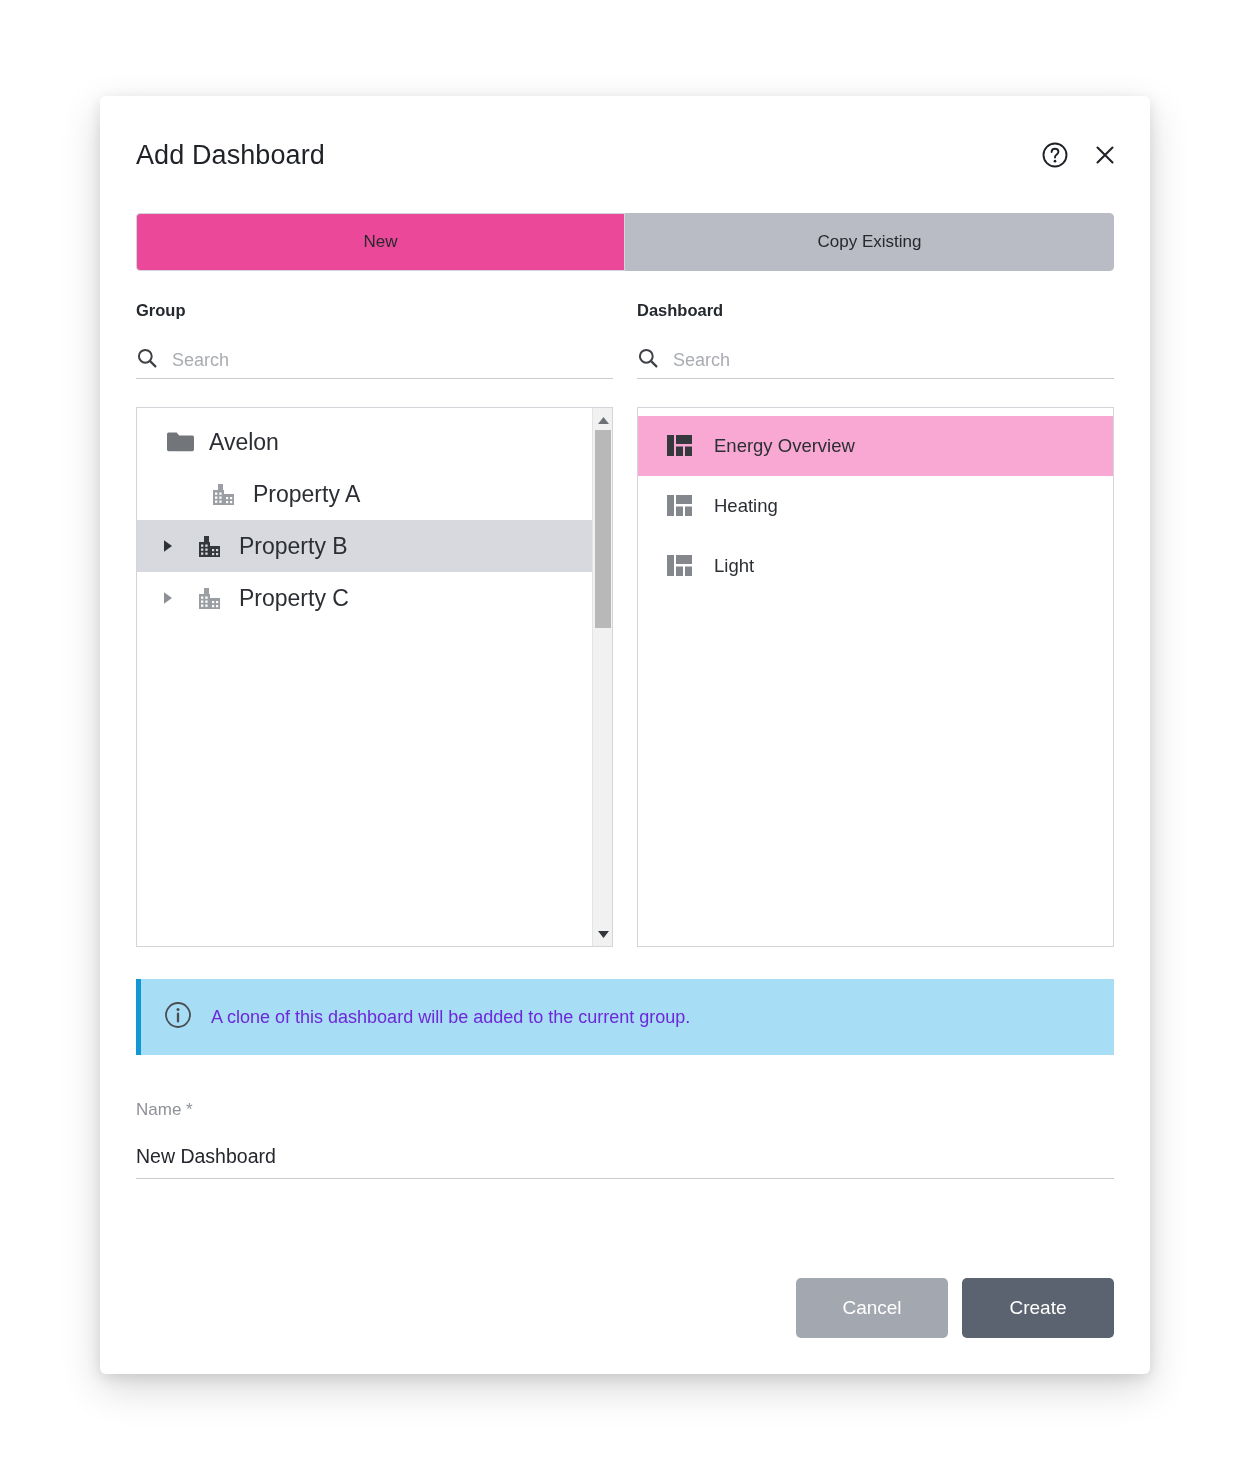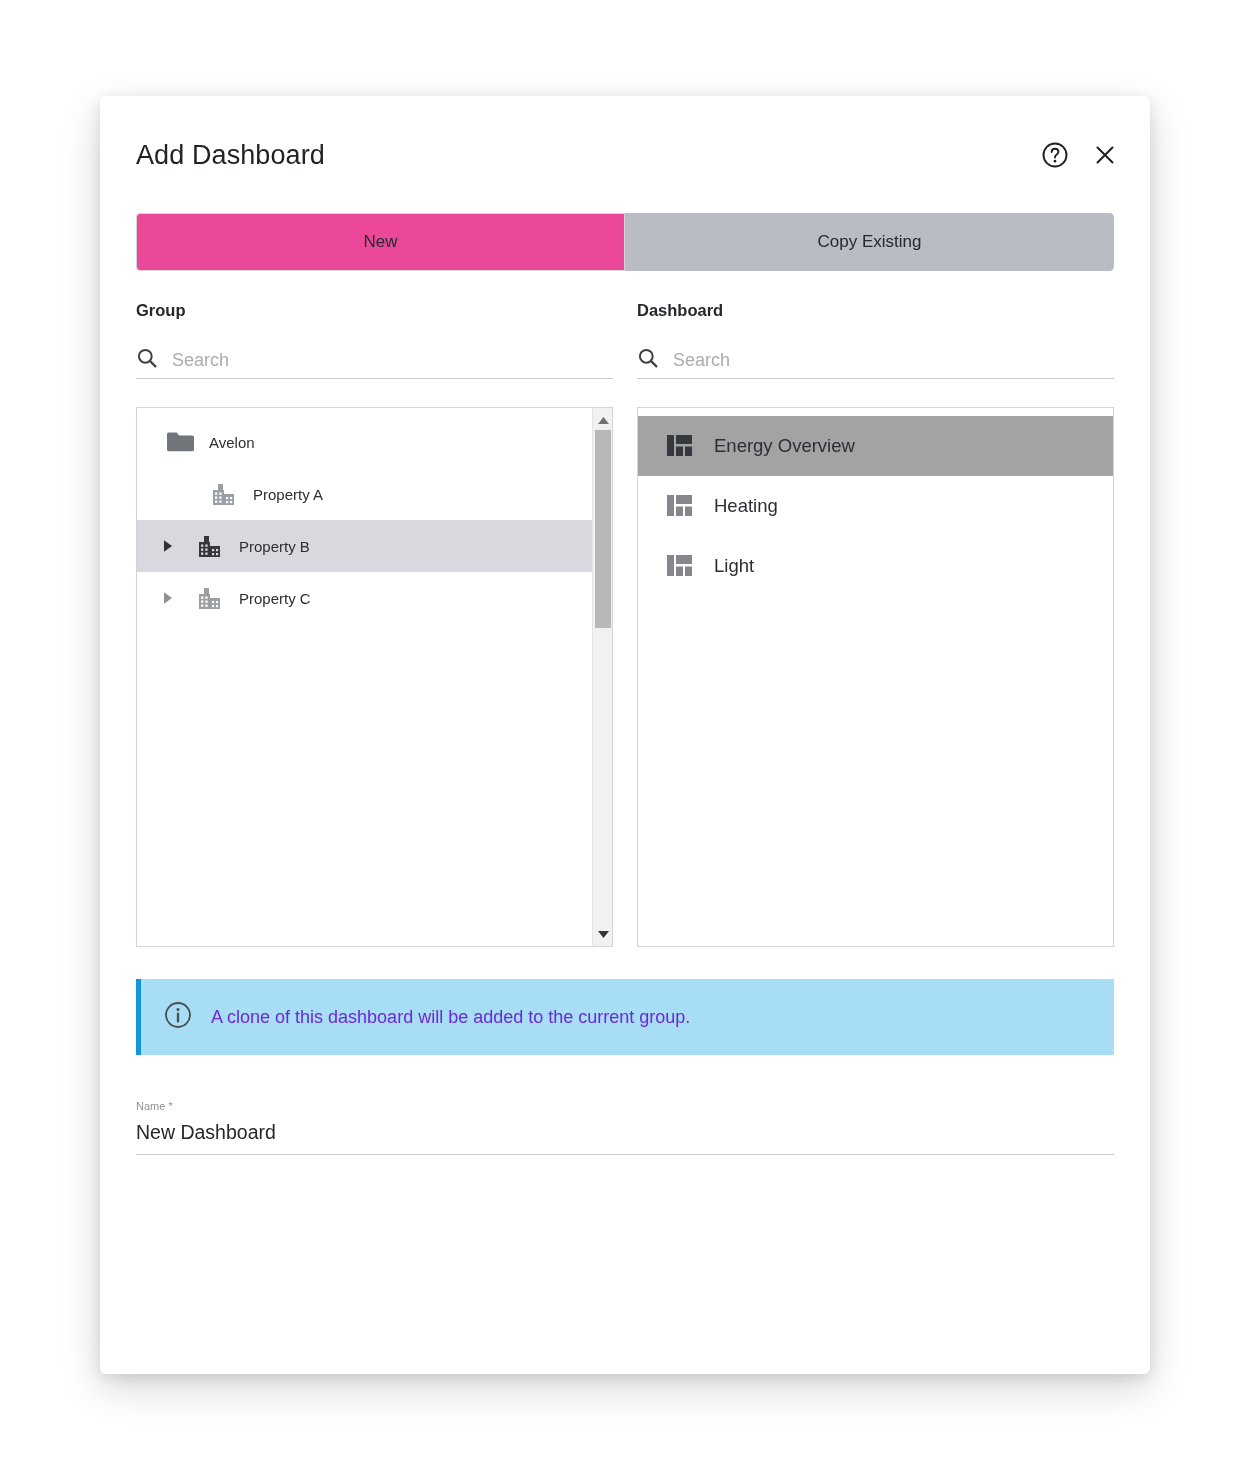--- a/index.html
+++ b/index.html
@@ -159,34 +159,34 @@
     justify-content: center;
   }
   .tree-icon {
     flex: 0 0 34px;
     display: flex;
     align-items: center;
     justify-content: center;
     margin-right: 12px;
   }
   .tree-label {
-    font-size: 15px;
+    font-size: 23px;
     color: #2b2e33;
     white-space: nowrap;
   }
 
   
   .dash-row {
     display: flex;
     align-items: center;
     height: 60px;
     padding-left: 28px;
     cursor: pointer;
   }
-  .dash-row.selected { background: #a3a3a3; }
+  .dash-row.selected { background: #f9a8d4; }
   .dash-icon {
     flex: 0 0 26px;
     display: flex;
     align-items: center;
     justify-content: center;
     margin-right: 22px;
   }
   .dash-label {
     font-size: 18.5px;
     color: #2b2e33;
@@ -241,23 +241,23 @@
     color: #6d28d9;
   }
 
   
   .name-field {
     margin: 45px 36px 0 36px;
     padding-bottom: 10px;
     border-bottom: 1px solid #c8cace;
   }
   .name-label {
-    font-size: 11px;
+    font-size: 17px;
     color: #8e9196;
-    margin-bottom: 9px;
+    margin-bottom: 25px;
   }
   .name-input {
     border: none;
     outline: none;
     background: transparent;
     font-family: "Liberation Sans", sans-serif;
     font-size: 19.5px;
     color: #24272c;
     width: 100%;
   }
@@ -522,15 +522,19 @@
         </svg>
       </span>
       <span class="info-text">A clone of this dashboard will be added to the current group.</span>
     </div>
 
     <div class="name-field">
       <div class="name-label">Name *</div>
       <input class="name-input" type="text" value="New Dashboard" style="">
     </div>
 
+    <div class="footer">
+      <button class="btn cancel">Cancel</button>
+      <button class="btn create">Create</button>
+    </div>
 
   </div>
 </div>
 
 </body></html>

